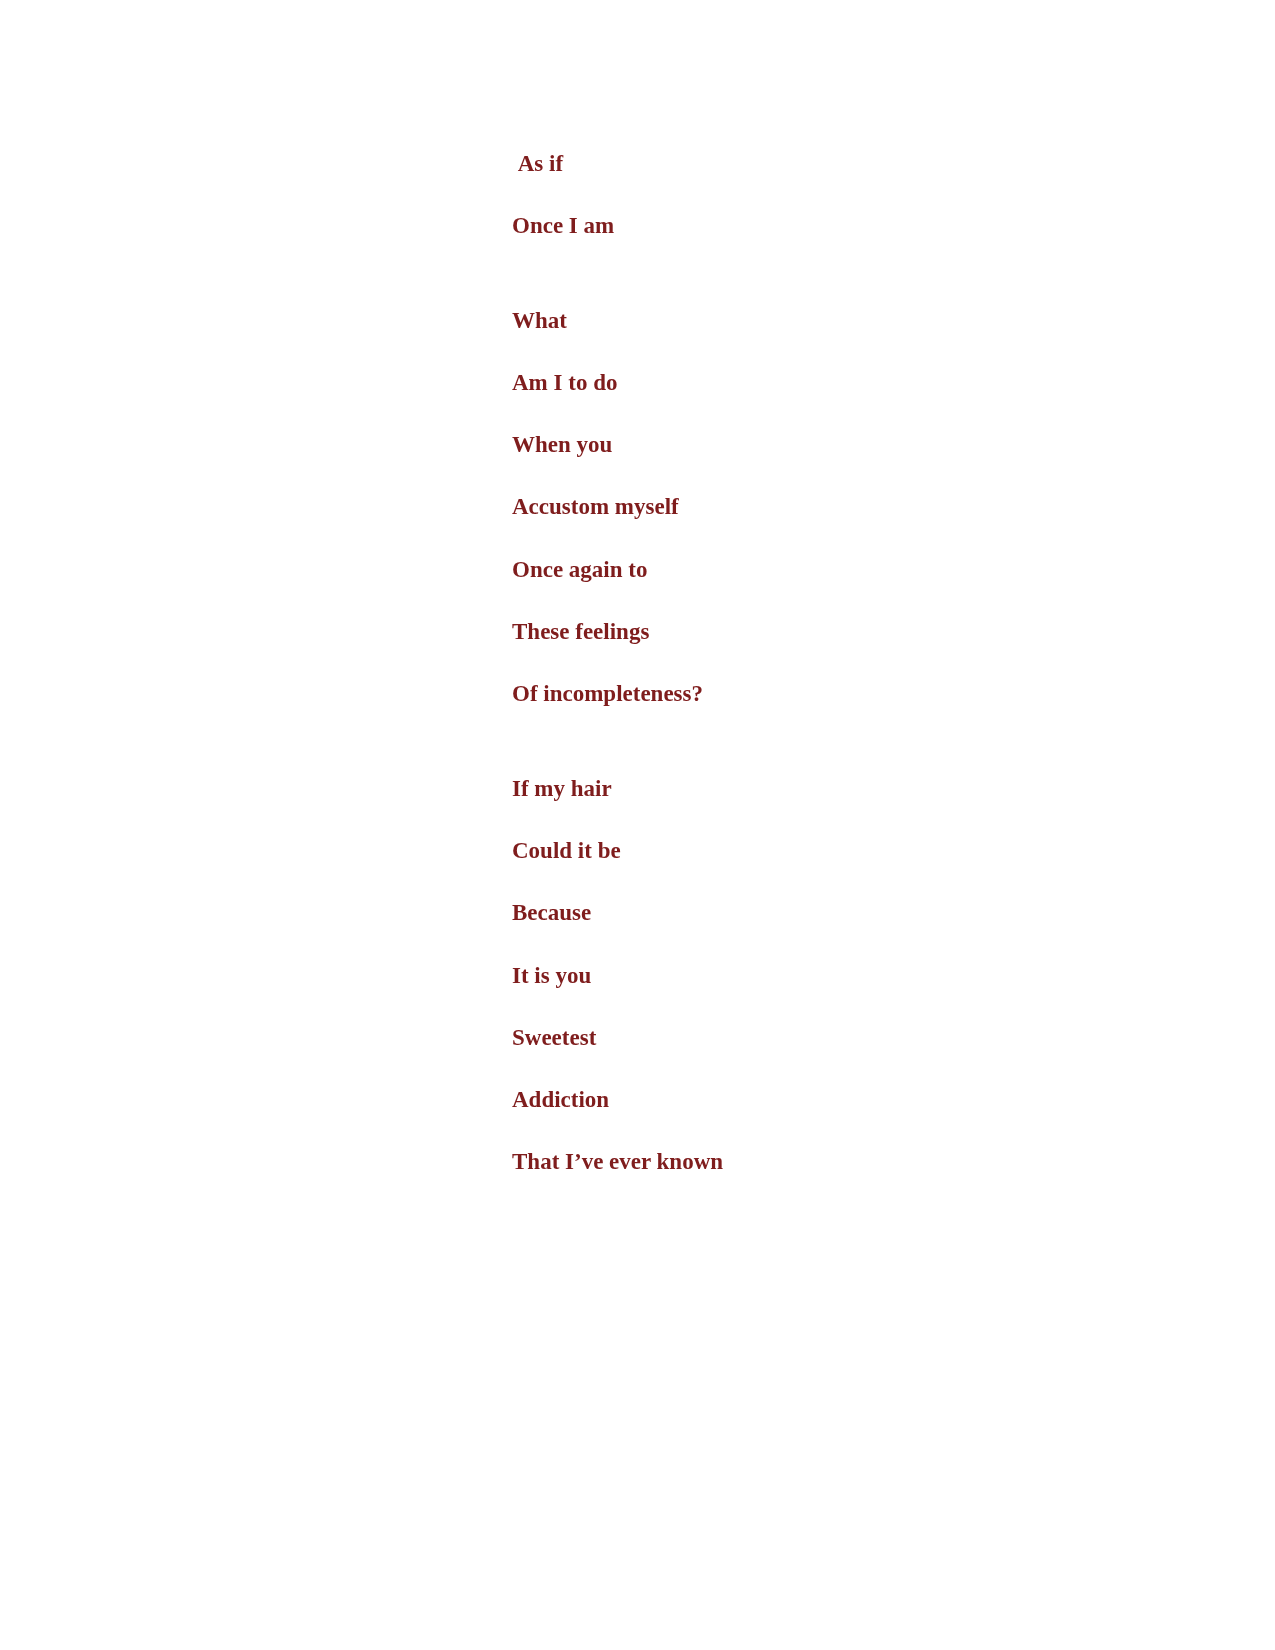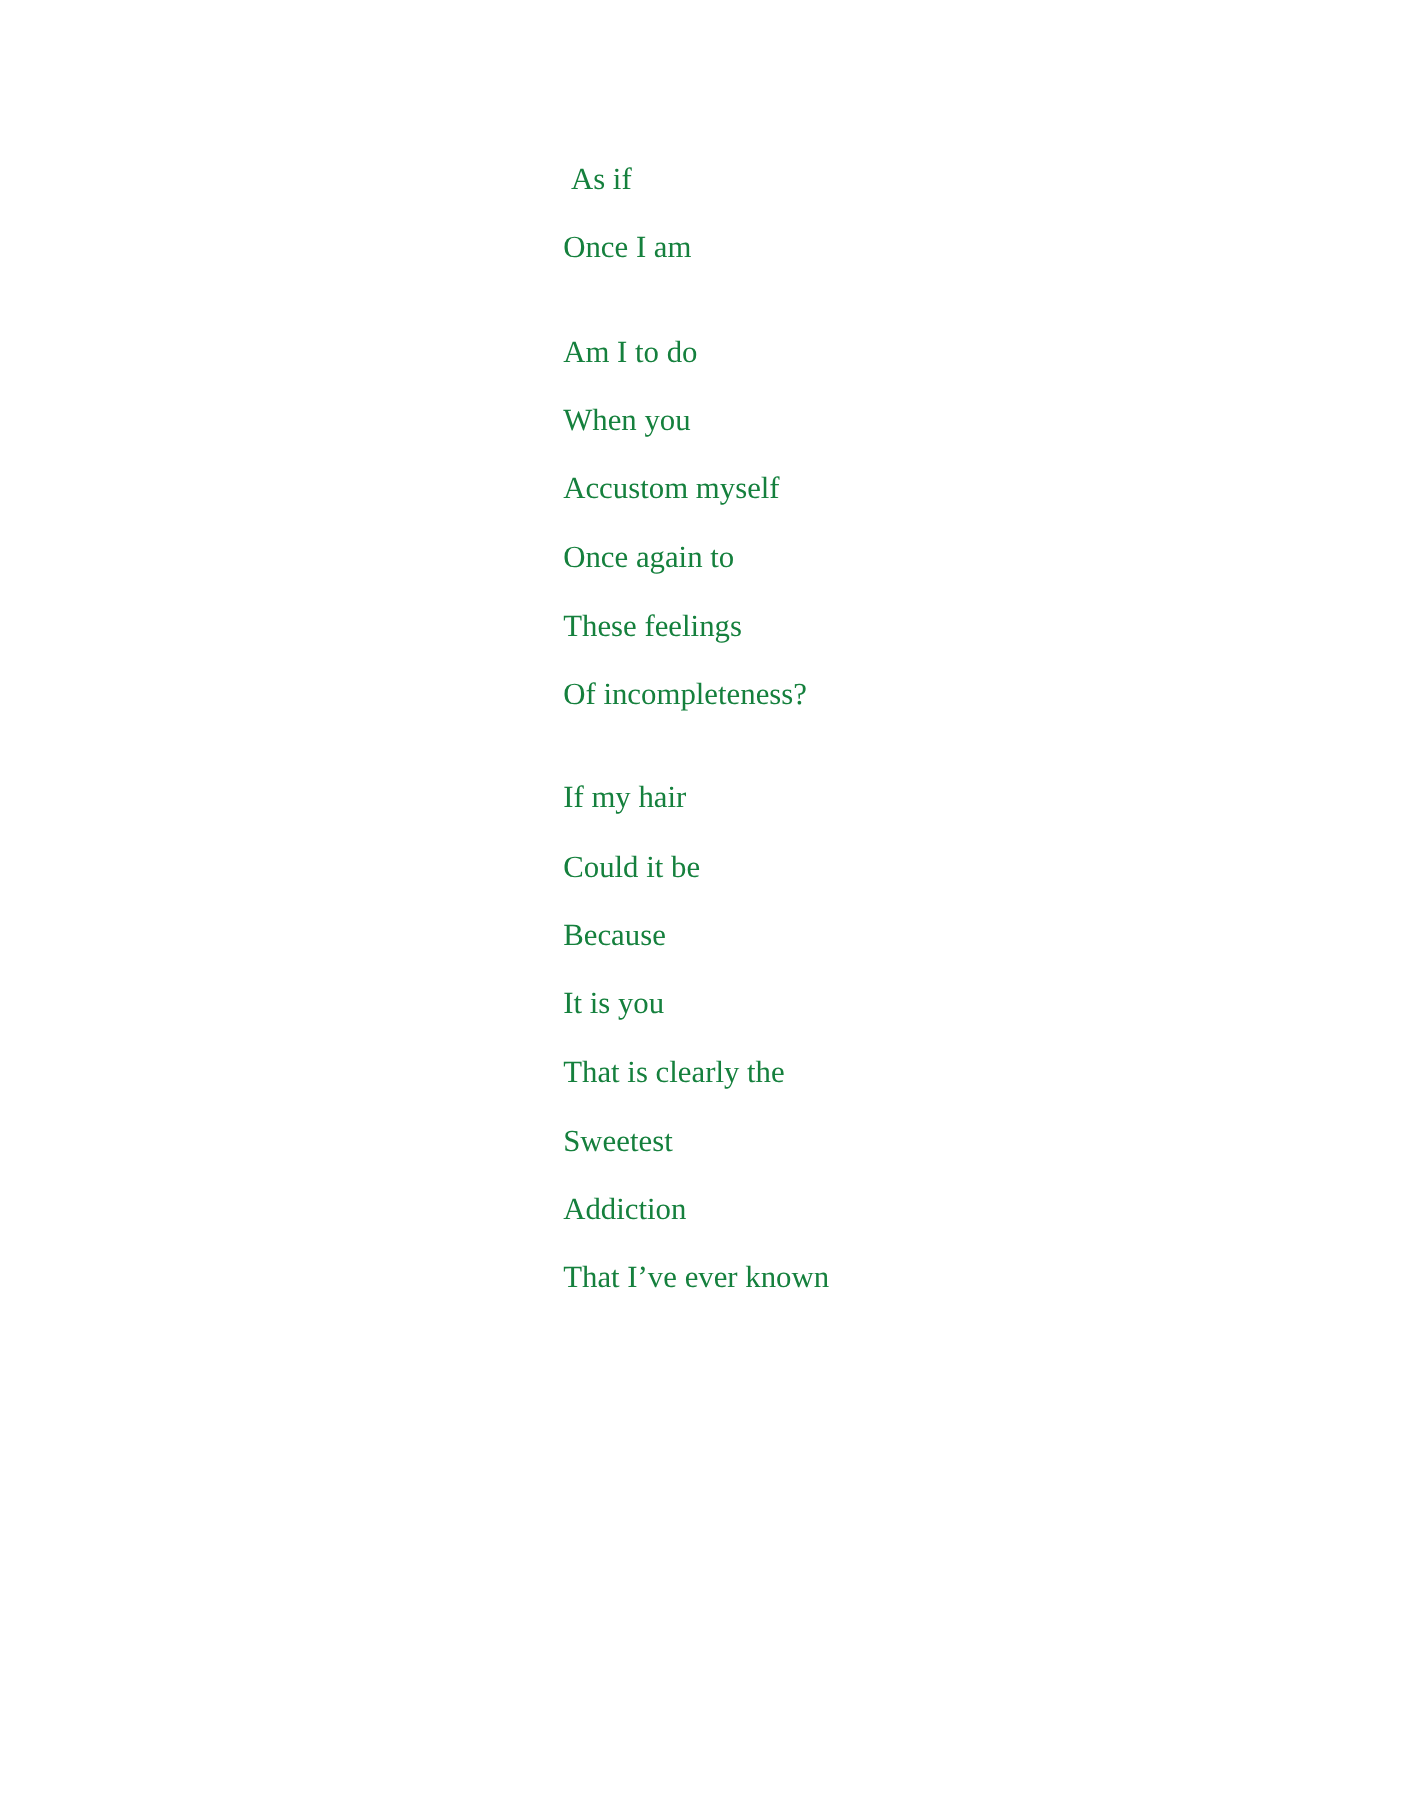--- a/index.html
+++ b/index.html
@@ -20,47 +20,48 @@
     left: 512px;
     top: 133px;
     color: #000000;
   }
   .stanza {
     margin: 0 0 32px 0;
   }
   .poem-line {
     margin: 0;
     padding: 0;
-    font-size: 28px;
+    font-size: 23px;
     line-height: 62.3px;
     white-space: pre-wrap;
-    color: #15803d;
+    color: #7f1d1d;
+    font-weight: bold;
   }
 </style>
 </head>
 <body>
 
 <div class="page">
   <div class="poem">
       <div class="stanza">
         <p class="poem-line"> As if</p>
         <p class="poem-line">Once I am</p>
       </div>
       <div class="stanza">
+        <p class="poem-line">What</p>
         <p class="poem-line">Am I to do</p>
         <p class="poem-line">When you</p>
         <p class="poem-line">Accustom myself</p>
         <p class="poem-line">Once again to</p>
         <p class="poem-line">These feelings</p>
         <p class="poem-line">Of incompleteness?</p>
       </div>
       <div class="stanza">
         <p class="poem-line">If my hair</p>
         <p class="poem-line">Could it be</p>
         <p class="poem-line">Because</p>
         <p class="poem-line">It is you</p>
-        <p class="poem-line">That is clearly the</p>
         <p class="poem-line">Sweetest</p>
         <p class="poem-line">Addiction</p>
         <p class="poem-line">That I’ve ever known</p>
       </div>
     </div>
 </div>
 
 </body></html>

